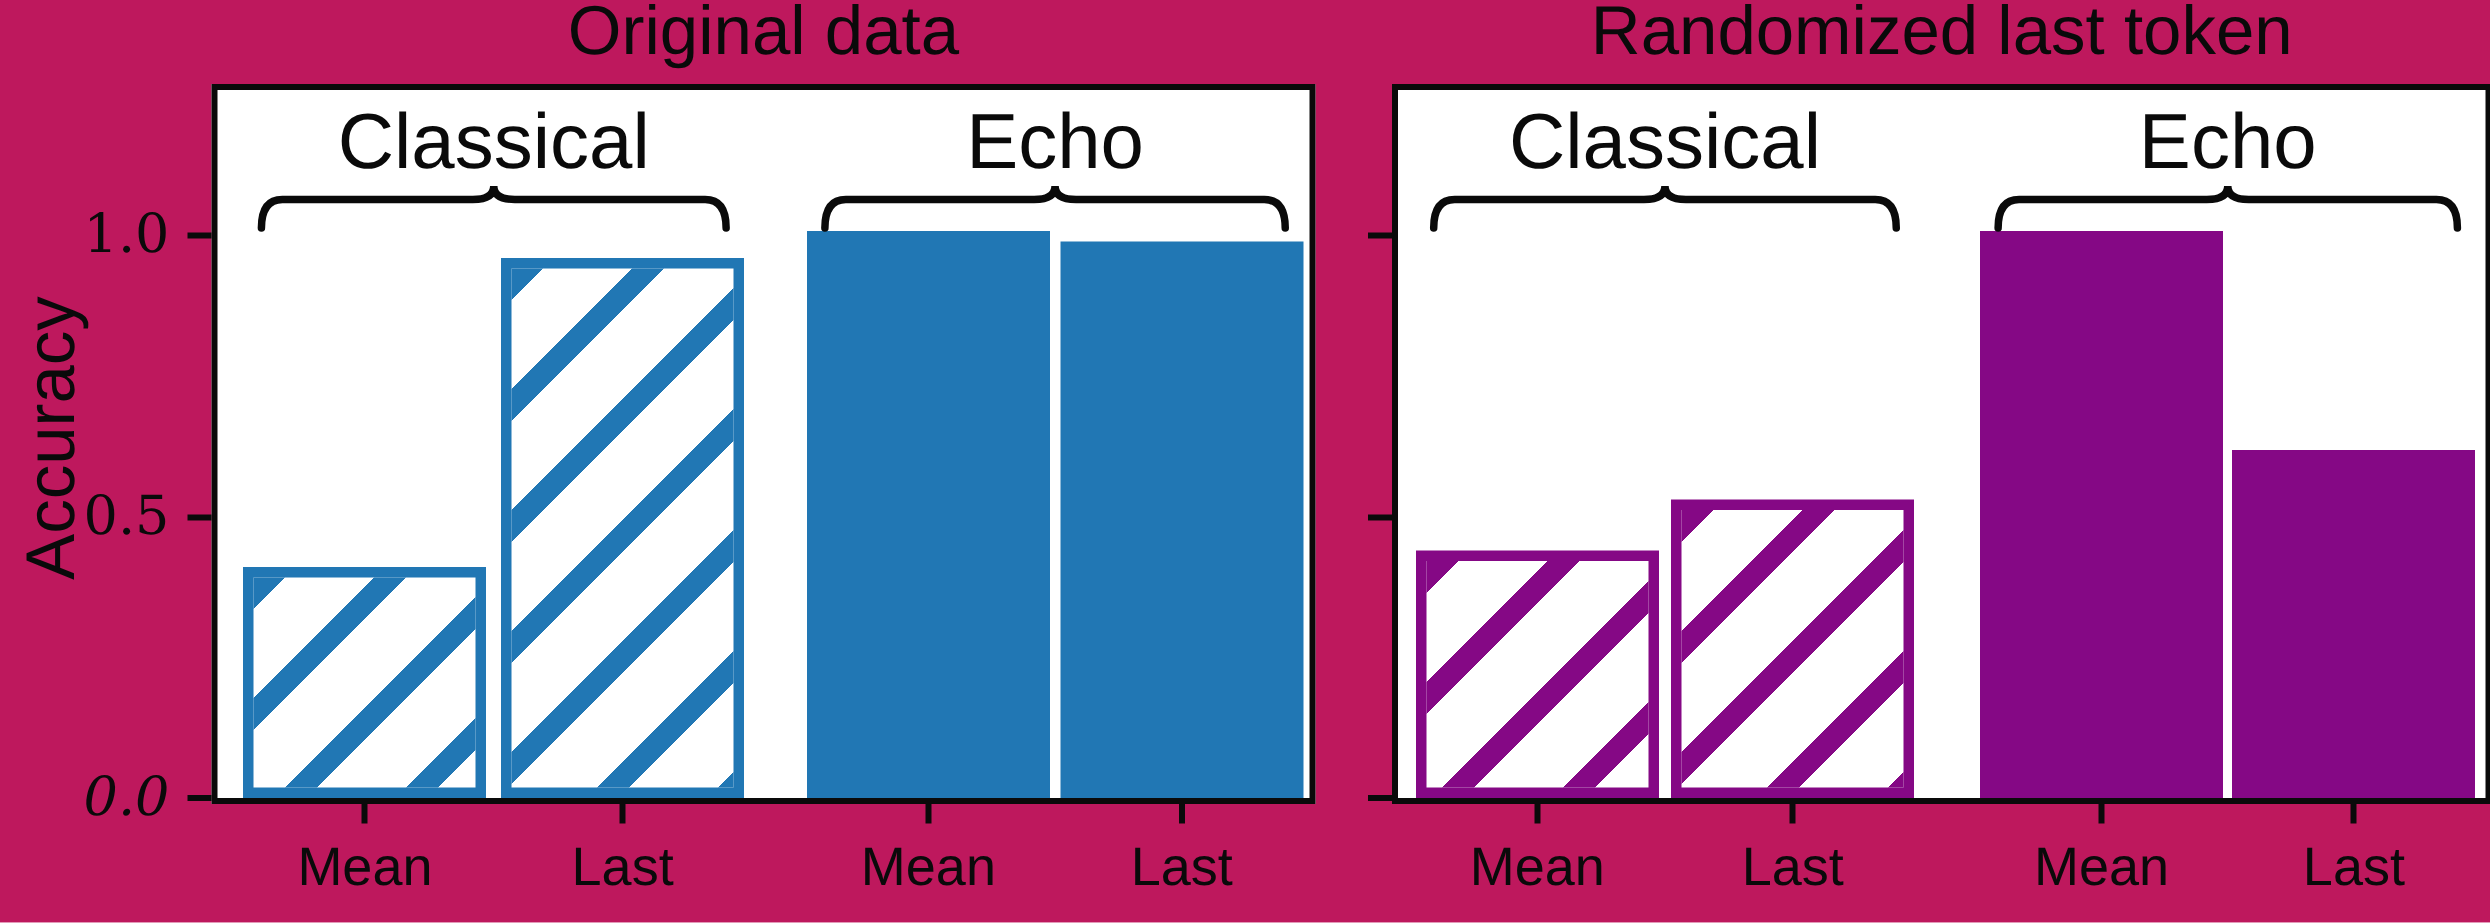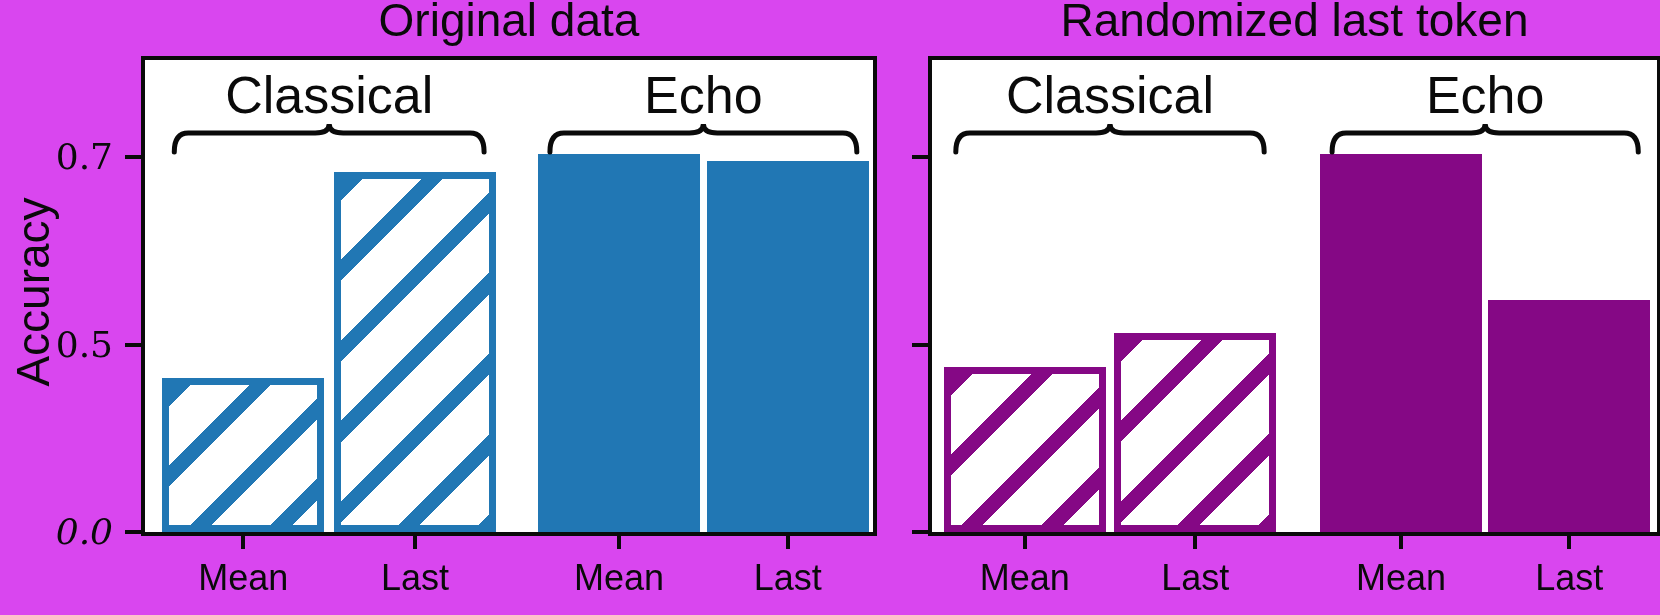--- a/index.html
+++ b/index.html
@@ -1,21 +1,21 @@
 <!DOCTYPE html>
 <html><head>
 <meta charset="utf-8">
 <style>
   * { box-sizing: border-box; margin: 0; padding: 0; }
   html, body { background: #ffffff; }
   .fig {
     position: relative;
     width: 1660px;
     height: 615px;
-    background: #d946ef;
+    background: #be185d;
     font-family: "Liberation Sans", sans-serif;
     color: #0a0a0a;
     overflow: hidden;
   }
   .panel {
     position: absolute;
     border: 4px solid #0a0a0a;
     background: #ffffff;
   }
   .panel-title {
@@ -94,21 +94,21 @@
       <div class="x-tick" style="position: absolute; left: 471.928px; top: 472px; width: 4px; height: 17px; background: rgb(10, 10, 10);"></div>
       <div class="x-label" style="left: 363.928px; top: 492px; width: 220px;">Mean</div>
       <div class="bar solid" style="position: absolute; left: 561.824px; width: 162px; height: 371px; bottom: 0px; background: rgb(33, 119, 180);"></div>
       <div class="x-tick" style="position: absolute; left: 640.824px; top: 472px; width: 4px; height: 17px; background: rgb(10, 10, 10);"></div>
       <div class="x-label" style="left: 532.824px; top: 492px; width: 220px;">Last</div>
       <div class="y-tick" style="position: absolute; left: -20px; top: 470px; width: 16px; height: 4px; background: rgb(10, 10, 10);"></div>
       <div class="y-tick-label" style="top: 448px; font-style: italic;">0.0</div>
       <div class="y-tick" style="position: absolute; left: -20px; top: 282.698px; width: 16px; height: 4px; background: rgb(10, 10, 10);"></div>
       <div class="y-tick-label" style="top: 260.698px;">0.5</div>
       <div class="y-tick" style="position: absolute; left: -20px; top: 95.3968px; width: 16px; height: 4px; background: rgb(10, 10, 10);"></div>
-      <div class="y-tick-label" style="top: 73.3968px;">0.7</div>
+      <div class="y-tick-label" style="top: 73.3968px;">1.0</div>
       <svg width="728" height="50" class="brace-svg">
         <path d="M 29.28 44 Q 29.28 25 43.28 25 H 170.18400000000003 Q 184.18400000000003 25 184.18400000000003 16 Q 184.18400000000003 25 198.18400000000003 25 H 325.088 Q 339.088 25 339.088 44" fill="none" stroke="#0a0a0a" stroke-width="5" stroke-linecap="round"></path>
         <path d="M 404.928 44 Q 404.928 25 418.928 25 H 544.376 Q 558.376 25 558.376 16 Q 558.376 25 572.376 25 H 697.824 Q 711.824 25 711.824 44" fill="none" stroke="#0a0a0a" stroke-width="5" stroke-linecap="round"></path>
       </svg>
       <div class="group-label" style="left: 14.184px; top: 8px; width: 340px;">Classical</div>
       <div class="group-label" style="left: 388.376px; top: 8px; width: 340px;">Echo</div>
     </div>
 
   <div class="panel" id="panel-1" style="left:928px; top:56px; width:733px; height:480px;">
       <div class="bar hatched" style="position: absolute; left: 11.8px; width: 162px; height: 165px; bottom: 0px; border: 7px solid rgb(133, 8, 133); background-image: repeating-linear-gradient(135deg, rgb(133, 8, 133) 0px, rgb(133, 8, 133) 15px, rgb(255, 255, 255) 15px, rgb(255, 255, 255) 57px);"></div>

